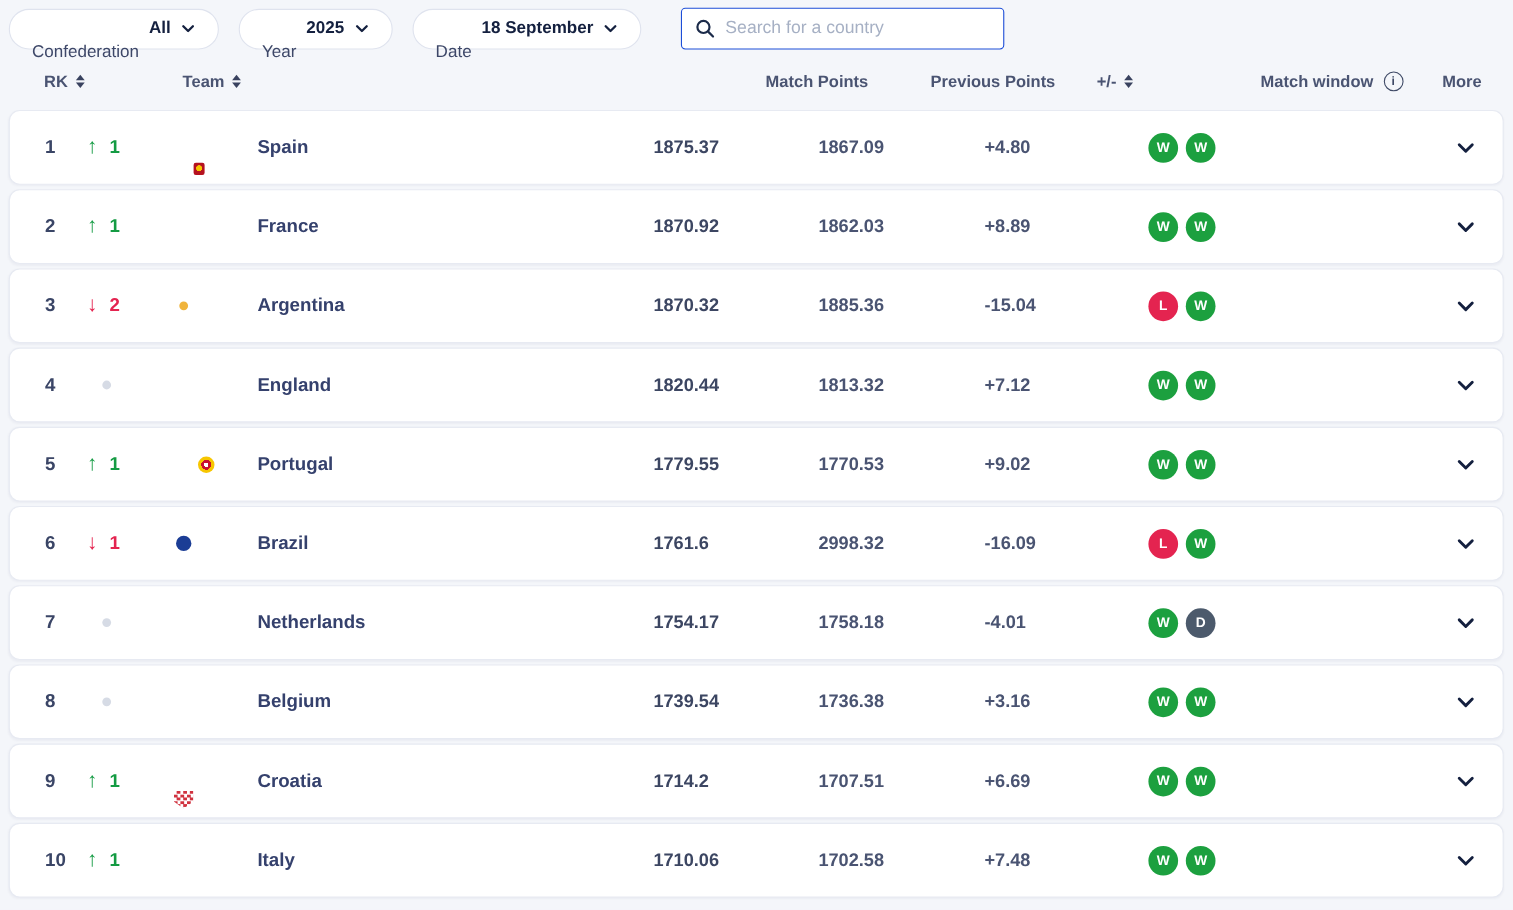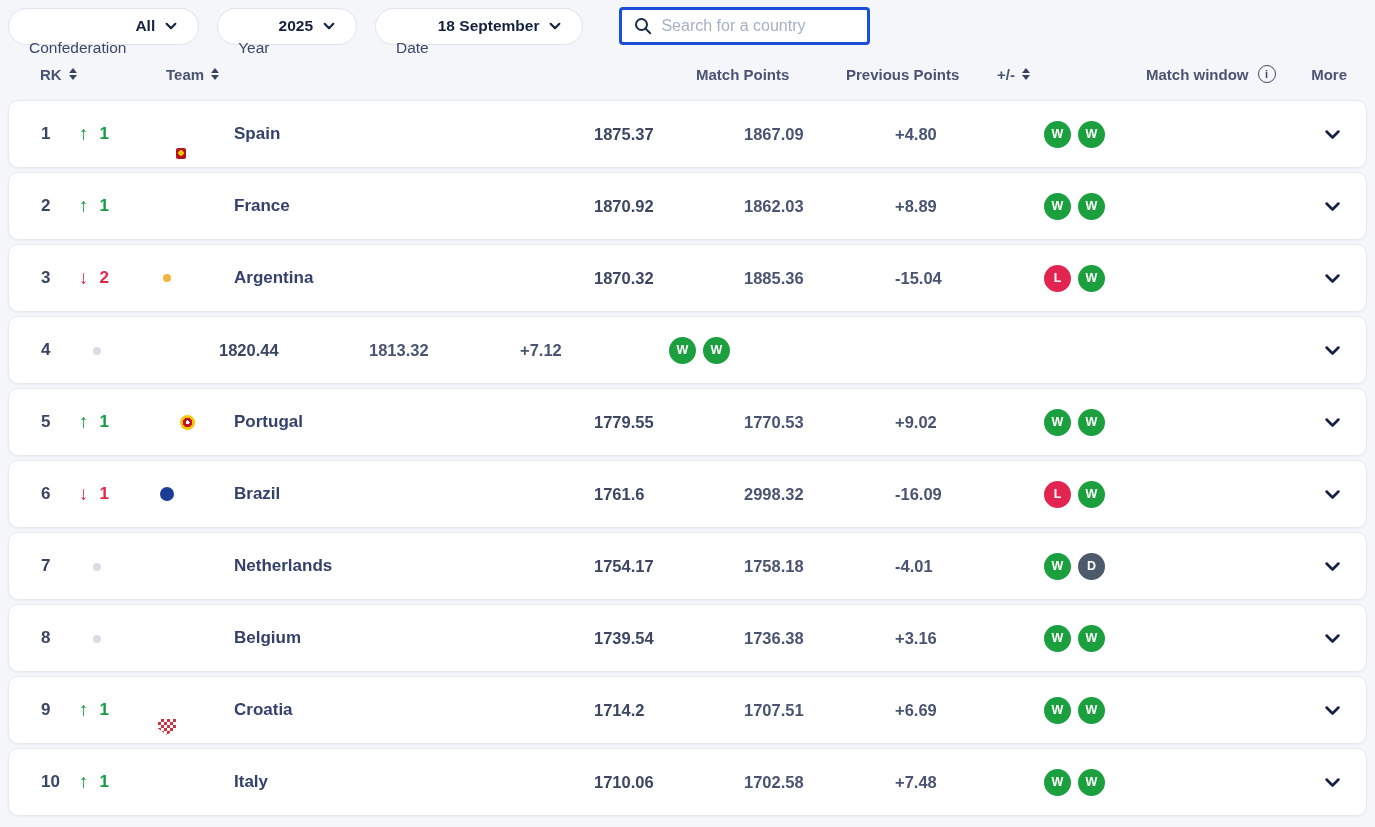--- a/index.html
+++ b/index.html
@@ -20,22 +20,22 @@
     height:37px; padding:0 20px; margin-right:18px; cursor:pointer;
     font-size:15.5px; white-space:nowrap;
   }
   .pill .pill-label { color:#3d4768;margin-top:44px; }
   .pill .pill-value { color:#14203f; font-weight:bold; }
   .chev { width:14px; height:14px; flex-shrink:0; }
   .chev polyline { fill:none; stroke:#14203f; stroke-width:2.4; stroke-linecap:round; stroke-linejoin:round; }
 
   .search-box {
     display:flex; align-items:center; gap:9px;
-    background:#fff; border:3px solid #1d4ed8; border-radius:4px;
-    height:38px; width:251px; padding:0 12px; margin-left:18px;
+    background:#fff; border:1px solid #1d4ed8; border-radius:4px;
+    height:38px; width:294px; padding:0 12px; margin-left:18px;
   }
   .search-box svg { flex-shrink:0; }
   .search-box input {
     border:none; outline:none; width:100%; font-size:16px;
     font-family:"Liberation Sans","DejaVu Sans",sans-serif;
     color:#2c3a64; background:transparent;
   }
   .search-box input::placeholder { color:#a6b0c4; }
 
   
@@ -271,20 +271,21 @@
     </div>
   </div>
       <div class="row-grid row-card">
     <div class="c-rank"><span class="rank-num">4</span></div>
     <div class="c-change">
       
       
       <span class="dot"></span>
     </div>
     <div class="c-flag"><span class="flag flag-england"></span></div>
+    <div class="c-name"><span class="team-name">England</span></div>
     <div class="c-total"><span class="pts-total">1820.44</span></div>
     <div class="c-prev"><span class="pts-prev">1813.32</span></div>
     <div class="c-diff"><span class="pts-diff">+7.12</span></div>
     <div class="c-match">
           <span class="badge badge-W">W</span>
           <span class="badge badge-W">W</span>
         </div>
     <div class="c-more">
       <button class="more-btn">
         <svg width="19" height="19" viewBox="0 0 16 16">

